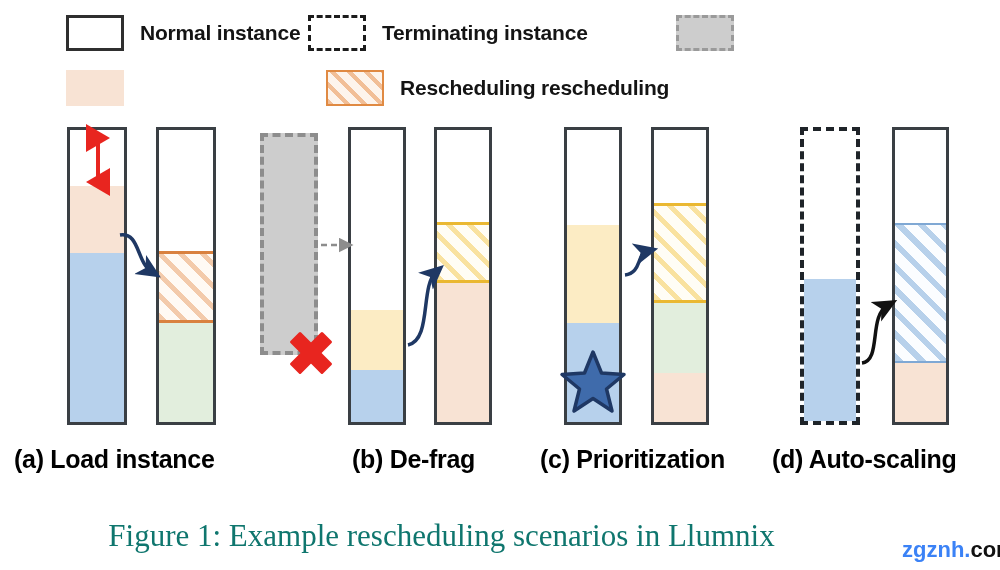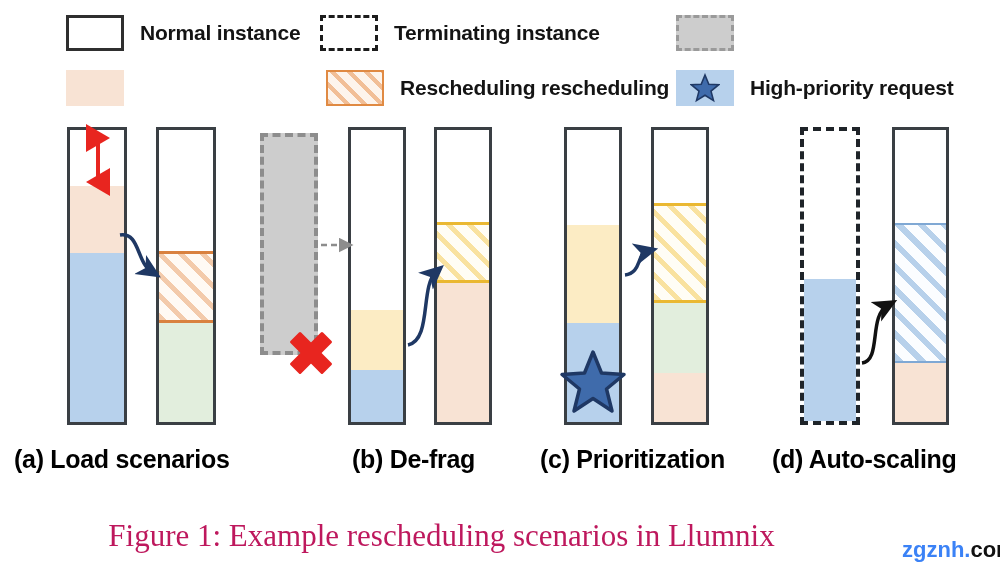--- a/index.html
+++ b/index.html
@@ -167,21 +167,21 @@
     white-space: nowrap;
     letter-spacing: -0.3px;
   }
   .figure-caption {
     position: absolute;
     left: 0;
     width: 883px;
     text-align: center;
     font-family: "Liberation Serif", serif;
     font-size: 31px;
-    color: #be185d;
+    color: #0f766e;
     white-space: nowrap;
   }
   .watermark {
     position: absolute;
     font-family: "Liberation Sans", sans-serif;
     font-size: 22px;
     font-weight: 700;
     white-space: nowrap;
   }
   .wm-red { color: #3b82f6; }
@@ -190,46 +190,38 @@
 </head>
 <body>
 
 <div class="stage">
 
   <div class="legend-item" style="left:66px; top:15px;">
     <span class="swatch sw-normal"></span>
     <span class="legend-label">Normal instance</span>
   </div>
 
-  <div class="legend-item" style="left:320px; top:15px;">
+  <div class="legend-item" style="left:308px; top:15px;">
     <span class="swatch sw-terminating"></span>
     <span class="legend-label">Terminating instance</span>
   </div>
 
   <div class="legend-item" style="left:676px; top:15px;">
     <span class="swatch sw-queuing"></span>
   </div>
 
   <div class="legend-item" style="left:66px; top:70px;">
     <span class="swatch sw-running"></span>
   </div>
 
   <div class="legend-item" style="left:326px; top:70px;">
     <span class="swatch sw-resched"></span>
     <span class="legend-label">Rescheduling rescheduling</span>
   </div>
 
-  <div class="legend-item" style="left:676px; top:70px;">
-    <span class="swatch sw-priority">
-      <svg width="30" height="30" viewBox="0 0 30 30">
-        <polygon points="15,2 18.8,11.2 28.6,11.8 21,18.1 23.5,27.6 15,22.3 6.5,27.6 9,18.1 1.4,11.8 11.2,11.2" fill="#3f6bab" stroke="#1f3864" stroke-width="1.6"></polygon>
-      </svg>
-    </span>
-    <span class="legend-label">High-priority request</span>
-  </div>
 
   <div class="bar solid" style="left:67px; top:127px; width:60px; height:298px;">
     <div class="seg blue" style="bottom:0; height:169px;"></div>
     <div class="seg peach" style="bottom:169px; height:67px;"></div>
   </div>
 
   <div class="bar solid" style="left:156px; top:127px; width:60px; height:298px;">
     <div class="seg green" style="bottom:0; height:99px;"></div>
     <div class="seg hatch-orange" style="bottom:99px; height:72px;"></div>
   </div>
@@ -302,21 +294,21 @@
 
     <path d="M625,275 C642,273 636,254 648,251" fill="none" stroke="#1f3864" stroke-width="3.5" marker-end="url(#navy-arrow)"></path>
 
     <g>
       <polygon points="593,352 601.5,373 624,374.5 606.5,389 612,411 593,398.5 574,411 579.5,389 562,374.5 584.5,373" fill="#3f6bab" stroke="#1f3864" stroke-width="3.5" stroke-linejoin="round"></polygon>
     </g>
 
     <path d="M862,363 C882,360 868,316 888,305" fill="none" stroke="#111111" stroke-width="3.5" marker-end="url(#black-arrow)"></path>
   </svg>
 
-  <div class="caption" style="left:14px;  top:445px;">(a) Load scenarios</div>
+  <div class="caption" style="left:14px;  top:445px;">(a) Load instance</div>
   <div class="caption" style="left:352px; top:445px;">(b) De-frag</div>
   <div class="caption" style="left:772px; top:445px;">(d) Auto-scaling</div>
   <div class="caption" style="left:540px; top:445px;">(c) Prioritization</div>
 
   <div class="figure-caption" style="top:518px;">Figure 1: Example rescheduling scenarios in Llumnix</div>
 
   <div class="watermark" style="left:902px; top:537px;">
     <span class="wm-red">zgznh.</span><span class="wm-black">com</span>
   </div>
 

